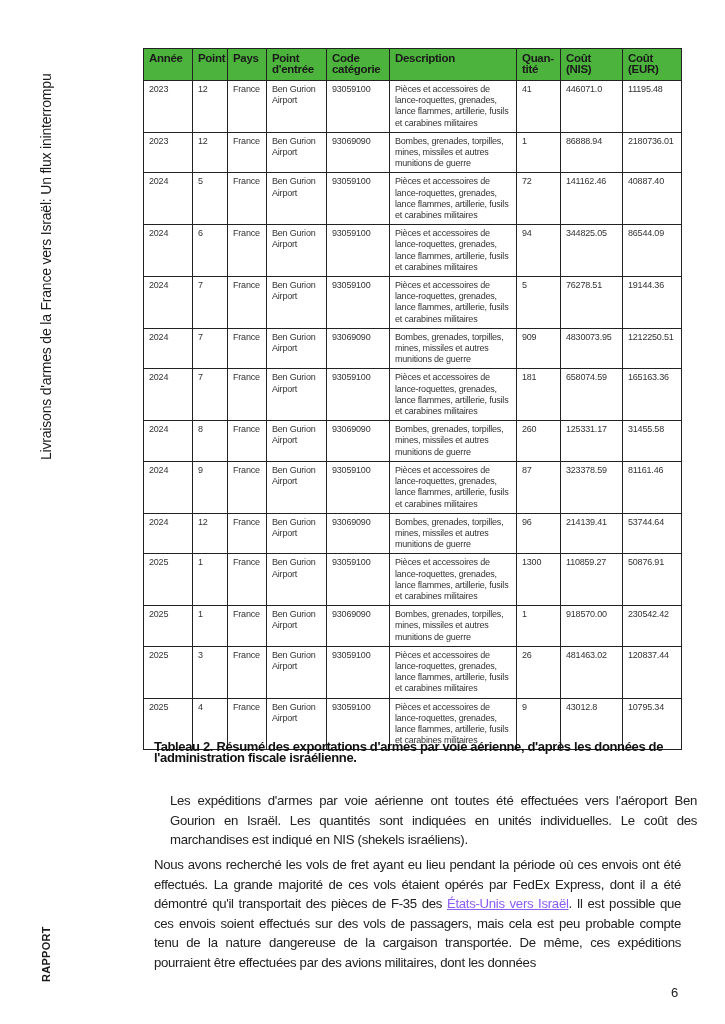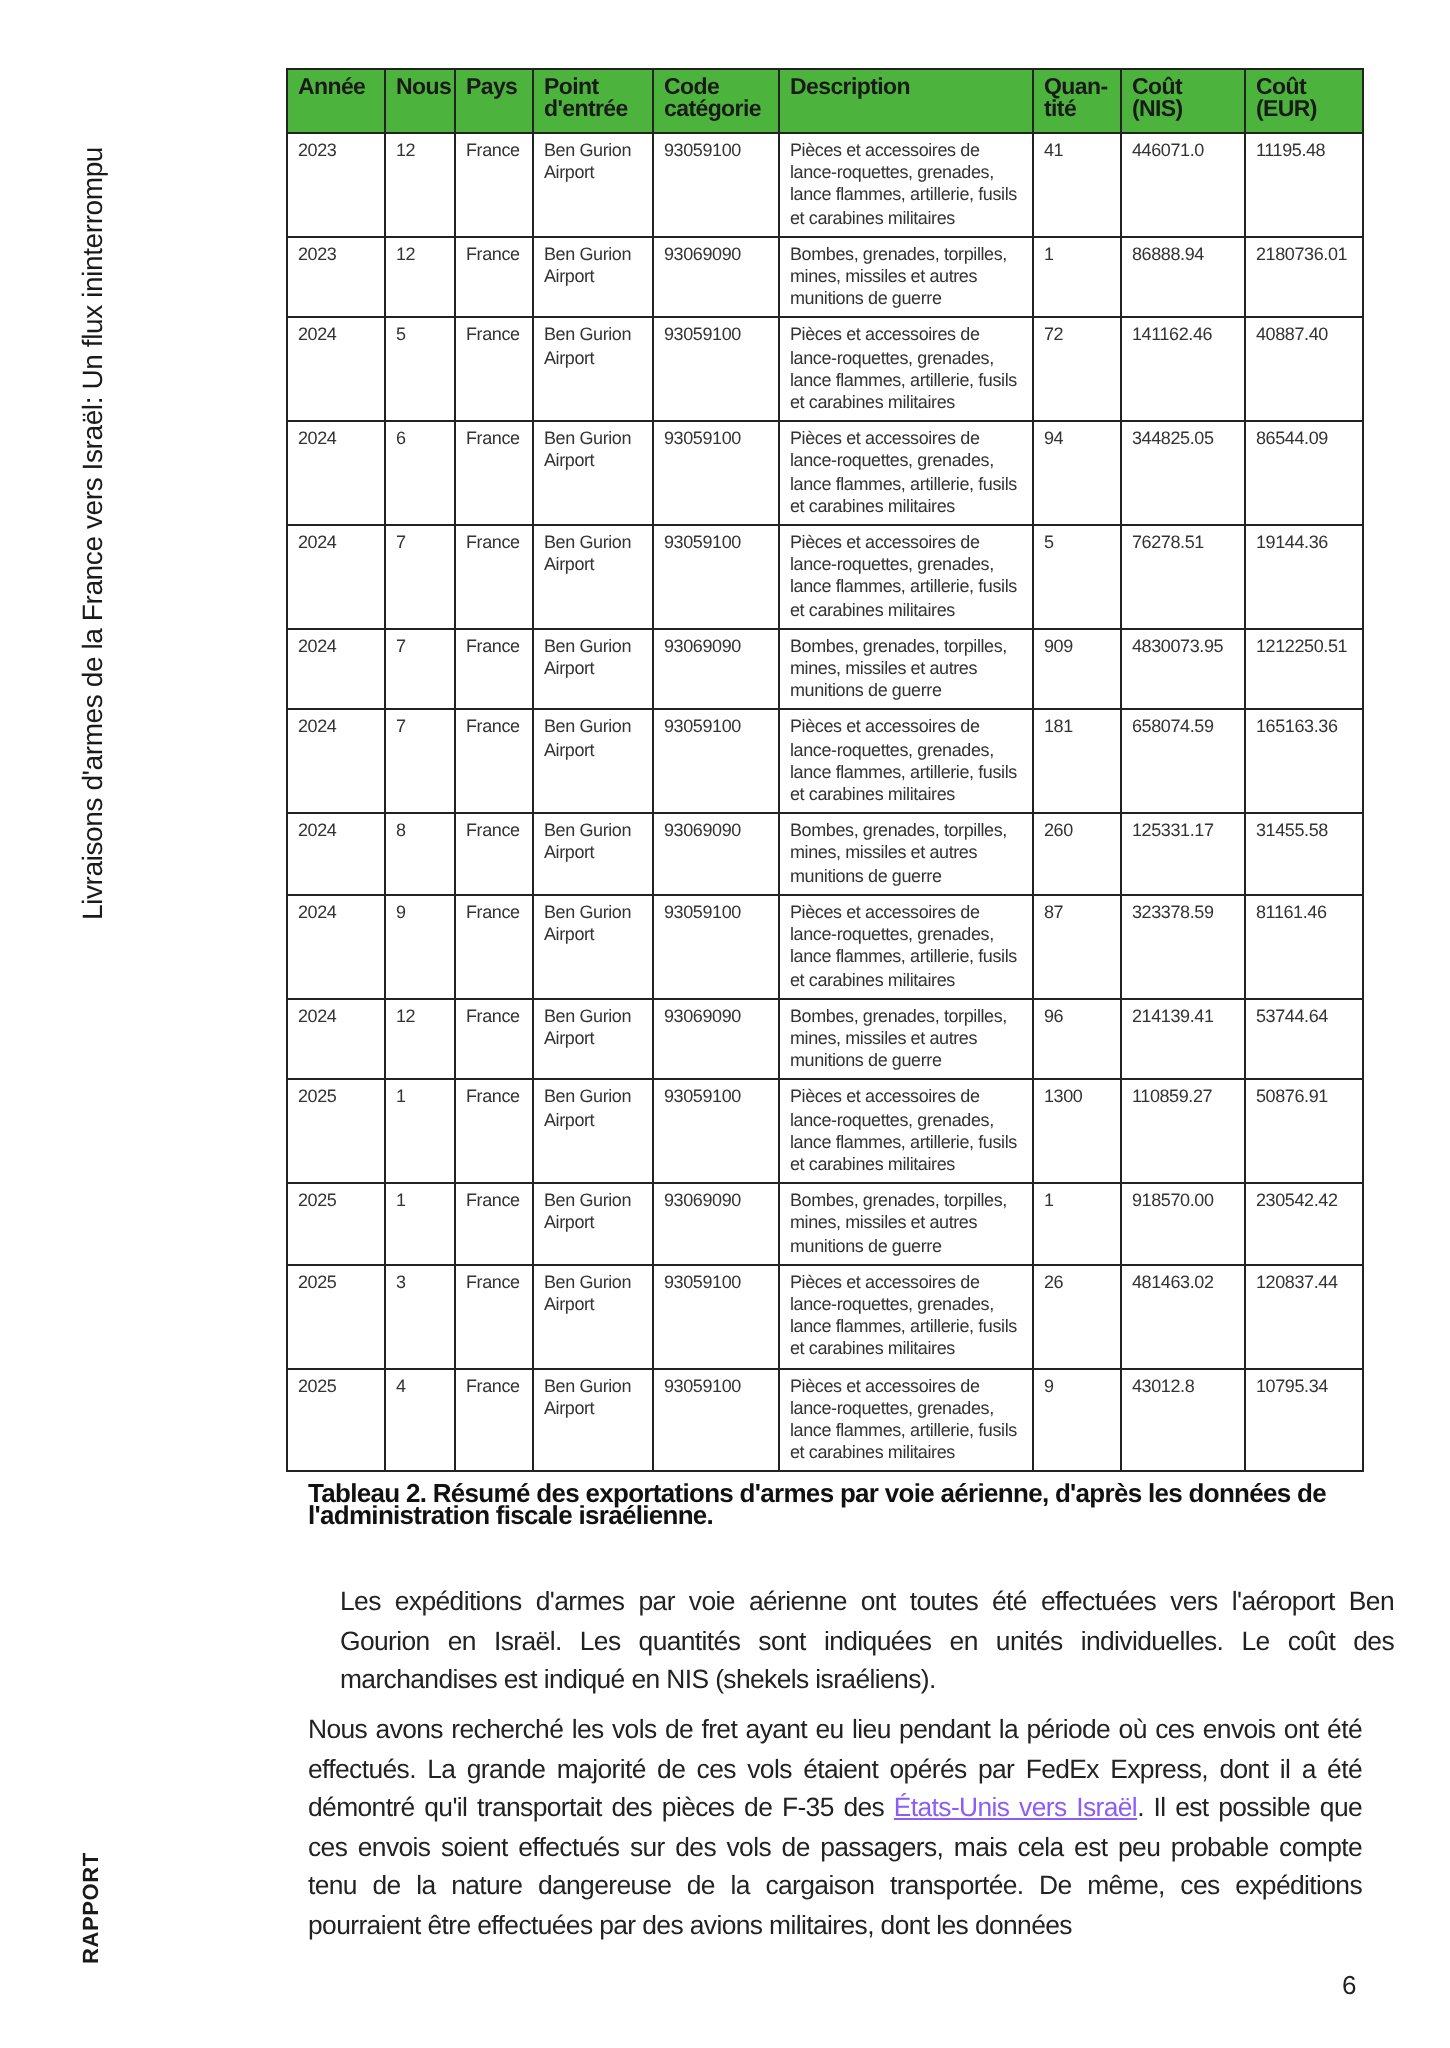--- a/index.html
+++ b/index.html
@@ -11,21 +11,21 @@
     position: absolute; left: 38px; top: 460px;
     transform-origin: left top; transform: rotate(-90deg);
     font-size: 14px; white-space: nowrap; color: #1a1a1a; letter-spacing: -0.2px;
   }
   .side-label {
     position: absolute; left: 40px; top: 982px;
     transform-origin: left top; transform: rotate(-90deg);
     font-size: 11px; font-weight: bold; white-space: nowrap; letter-spacing: 0.3px;
   }
   table.data {
-    position: absolute; left: 143px; top: 34px;
+    position: absolute; left: 143px; top: 48px;
     width: 538px; border-collapse: collapse; table-layout: fixed;
     font-size: 9px; line-height: 11.2px; letter-spacing: -0.2px;
   }
   table.data th, table.data td {
     border: 1.5px solid #222; padding: 3px 4px 3px 5px; vertical-align: top; text-align: left;
   }
   table.data th {
     background: #4cb43c; font-weight: bold; font-size: 11.5px; line-height: 11px;
     padding: 4px 4px 3px 5px; height: 24px; letter-spacing: -0.3px;
   }
@@ -55,21 +55,21 @@
       <col style="width:60px">
     <col style="width:63px">
       <col style="width:127px">
       <col style="width:44px">
       <col style="width:62px">
       <col style="width:59px">
   </colgroup>
   <thead>
     <tr>
       <th>Année</th>
-      <th>Nous</th>
+      <th>Point</th>
       <th>Pays</th>
       <th>Point d'entrée</th>
       <th>Code catégorie</th>
       <th>Description</th>
       <th>Quan-tité</th>
       <th>Coût (NIS)</th>
       <th>Coût (EUR)</th>
     </tr>
   </thead>
   <tbody>

